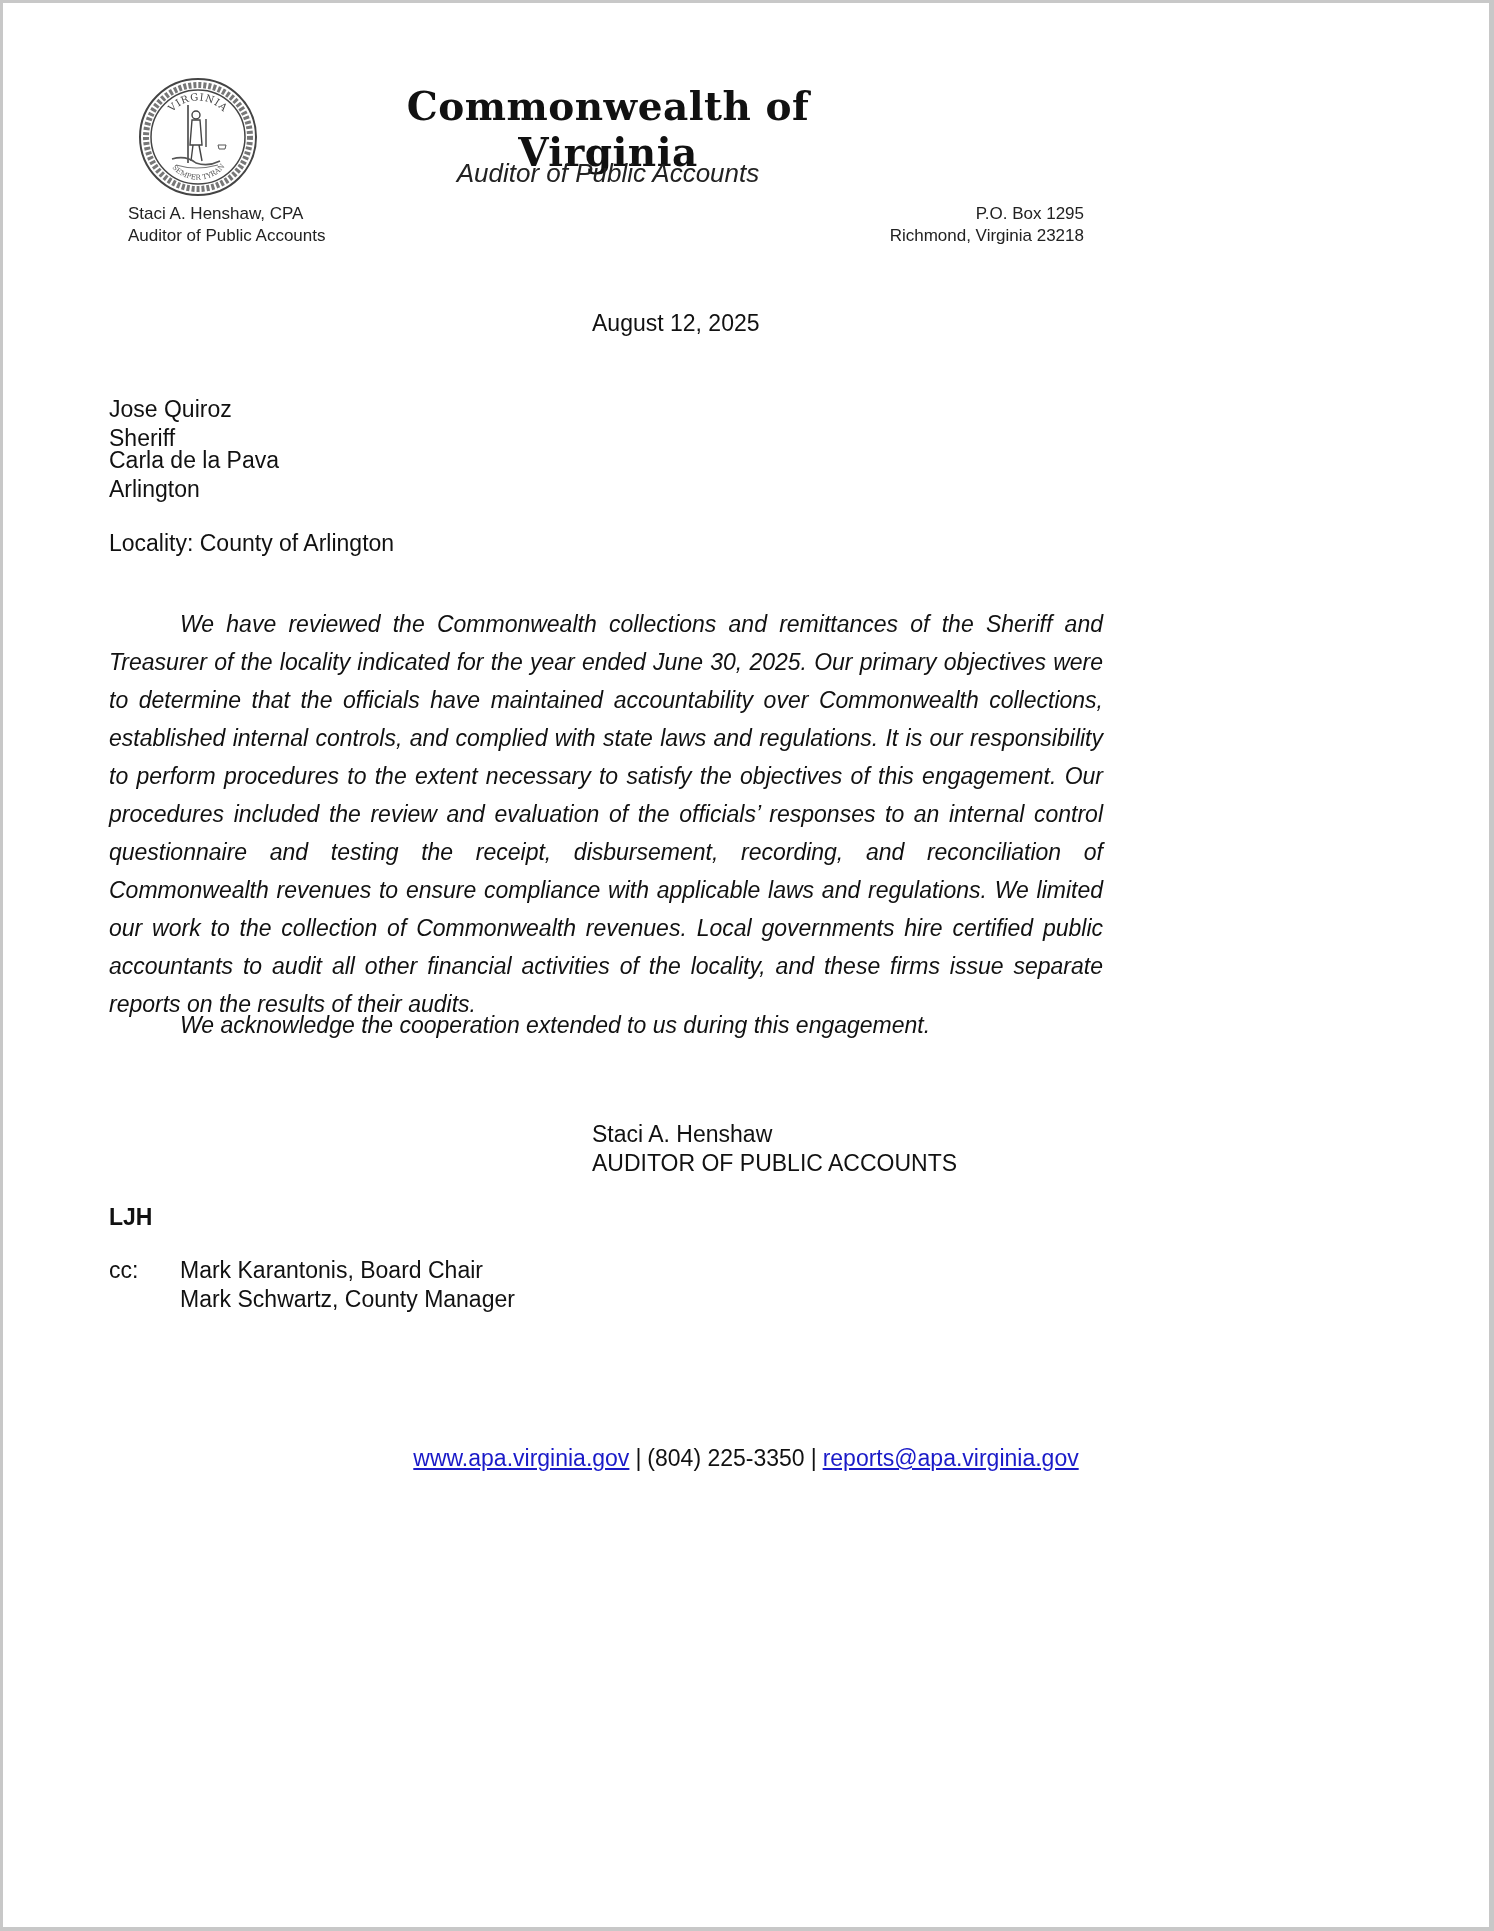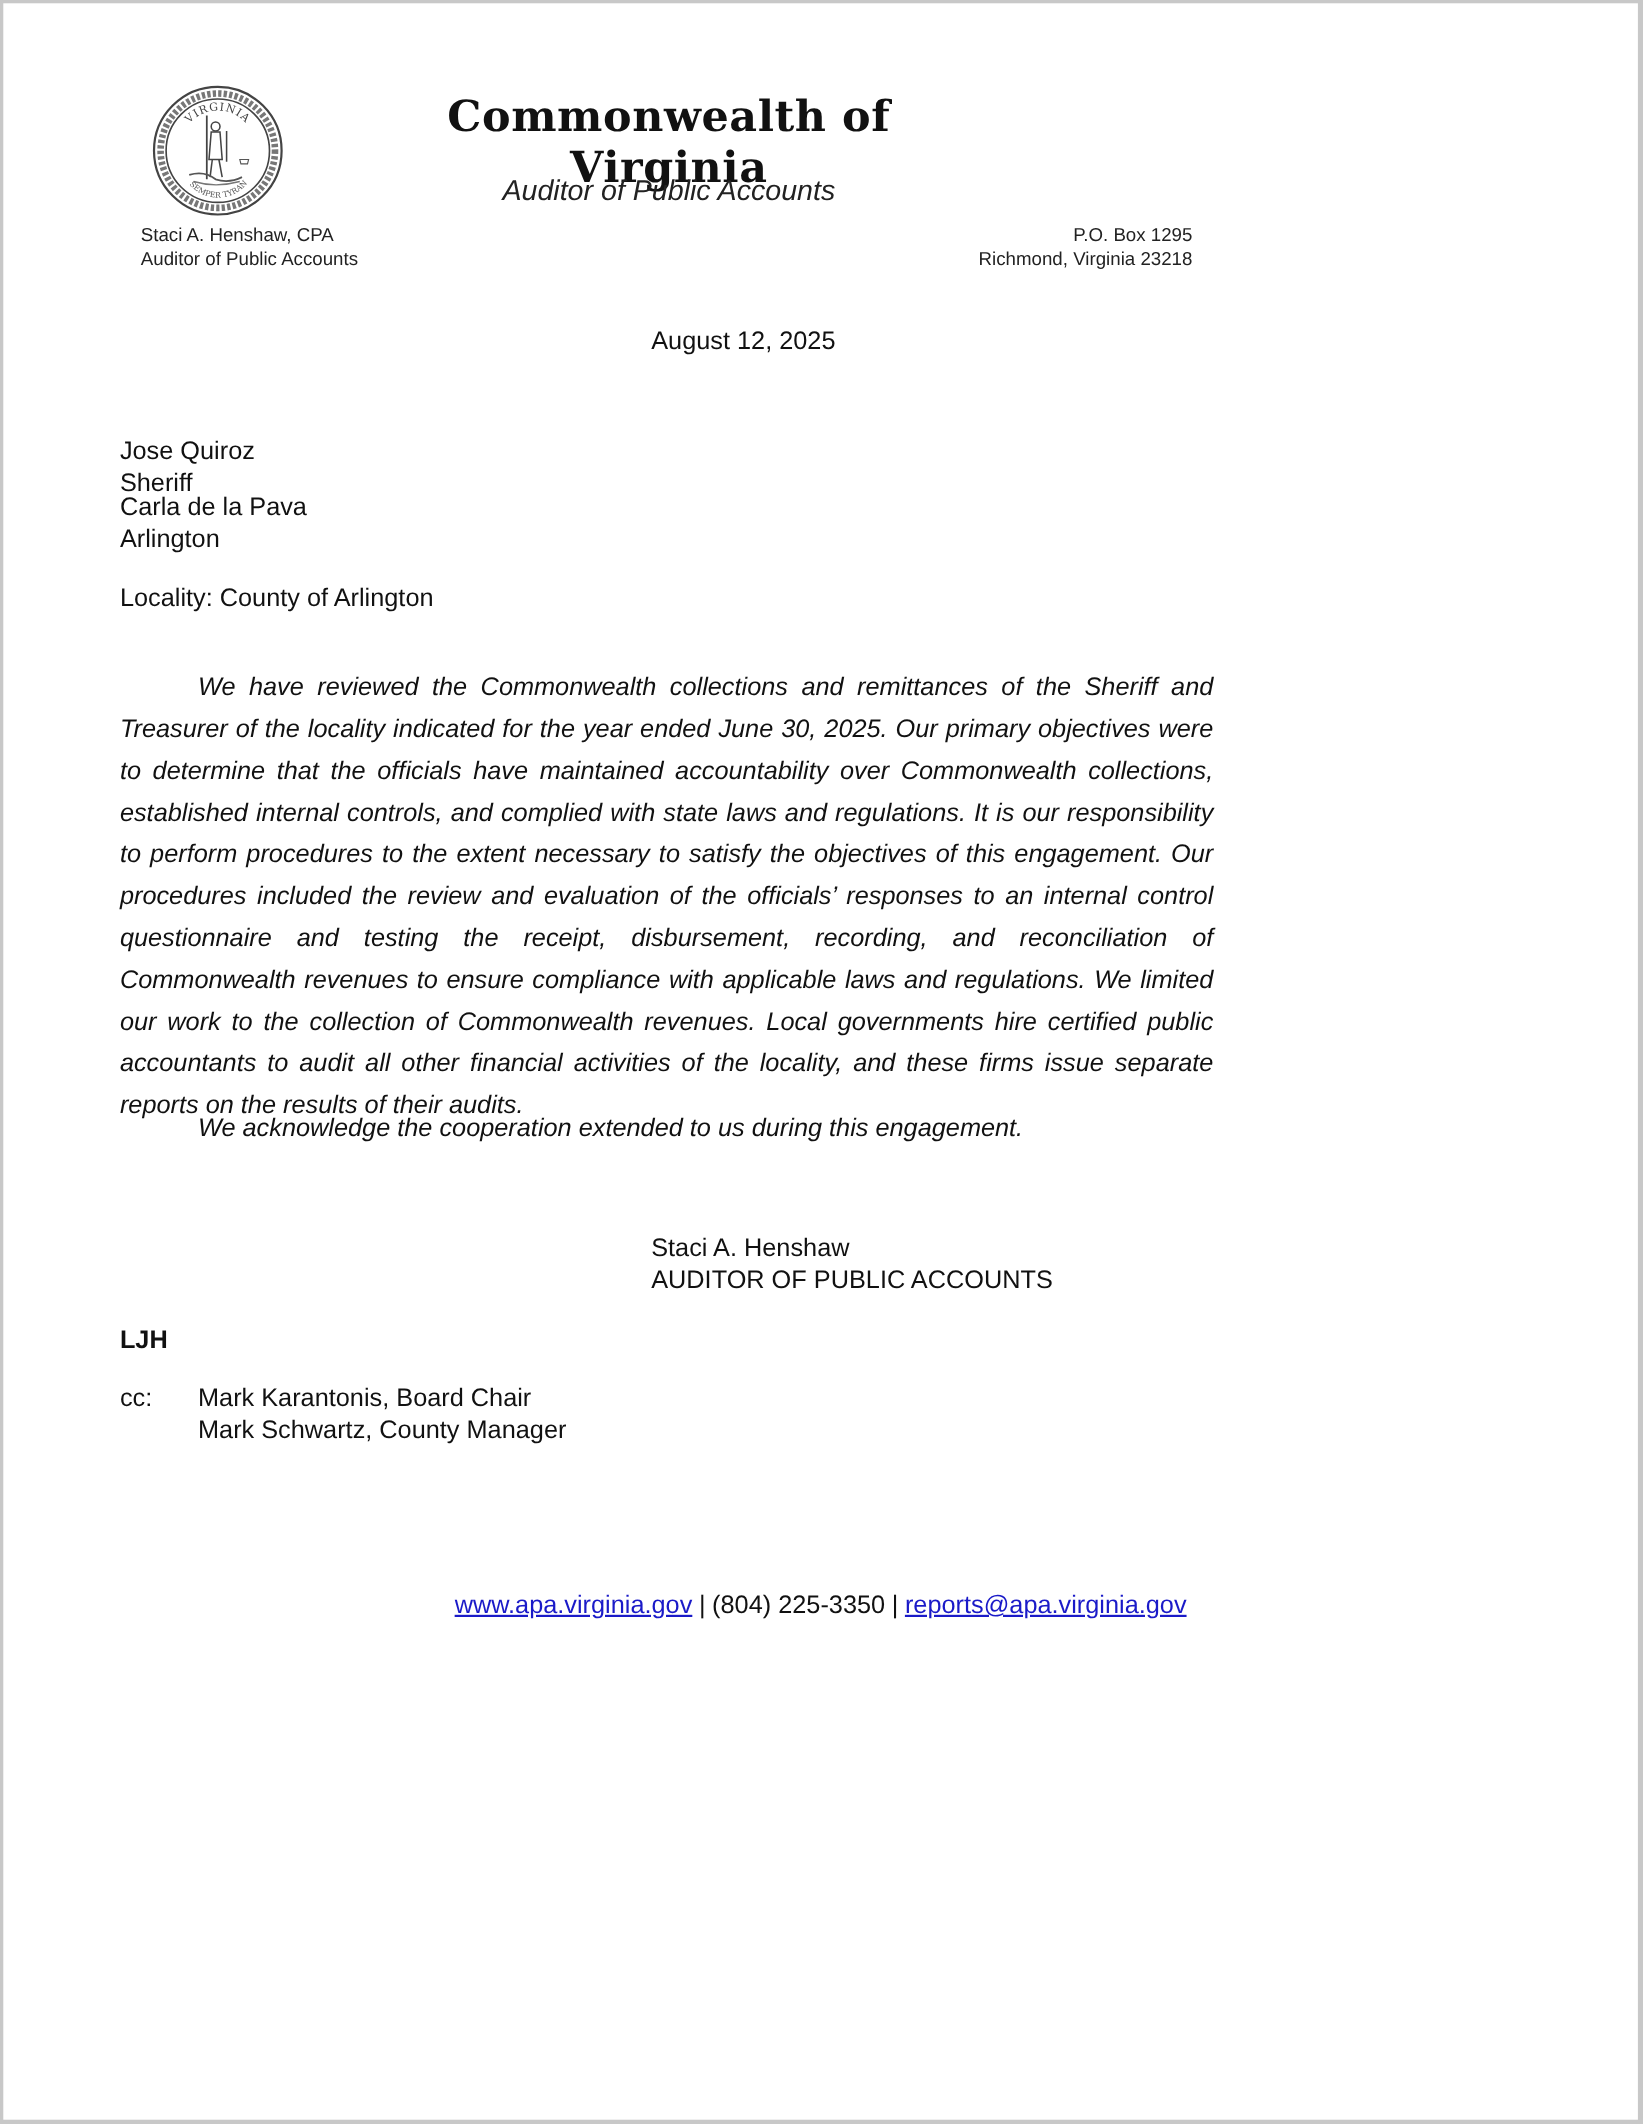--- a/index.html
+++ b/index.html
@@ -17,21 +17,21 @@
     font-family: "DejaVu Serif", serif; font-weight: bold; font-size: 39px;
     letter-spacing: 0.5px; color: #111; transform: scaleX(1.0);
   }
   .subtitle {
     position: absolute; left: 345px; top: 155px; width: 520px; text-align: center;
     font-family: "Liberation Sans", sans-serif; font-style: italic; font-size: 26px; color: #222;
   }
   .hdr-left { position: absolute; left: 125px; top: 200px; font-size: 17px; line-height: 22px; color: #222; }
   .hdr-right { position: absolute; right: 405px; top: 200px; font-size: 17px; line-height: 22px; color: #222; text-align: right; }
   .body-text { font-size: 23px; color: #111; }
-  .date { position: absolute; left: 589px; top: 293px; }
+  .date { position: absolute; left: 589px; top: 307px; }
   .addr { position: absolute; left: 106px; line-height: 29px; }
   .para {
     position: absolute; left: 106px; width: 994px; line-height: 38px;
     text-align: justify; text-indent: 71px; white-space: normal; font-style: italic;
   }
   .sig { position: absolute; left: 589px; top: 1117px; line-height: 29px; }
   .initials { position: absolute; left: 106px; top: 1201px; font-weight: bold; }
   .cc { position: absolute; left: 106px; top: 1253px; line-height: 29px; }
   .cc-label { position: absolute; left: 0; top: 0; }
   .cc-list { position: absolute; left: 71px; top: 0; white-space: nowrap; }

